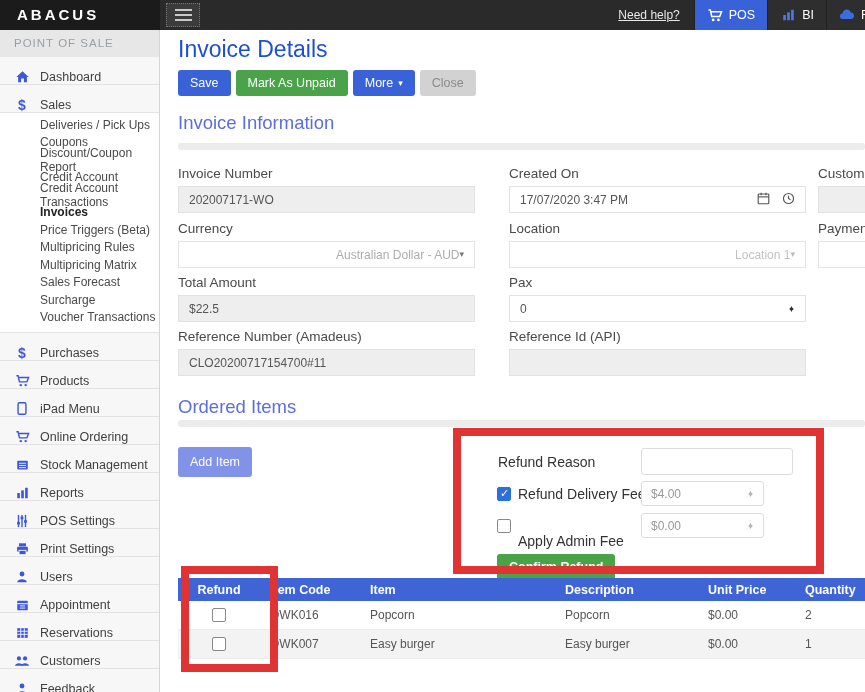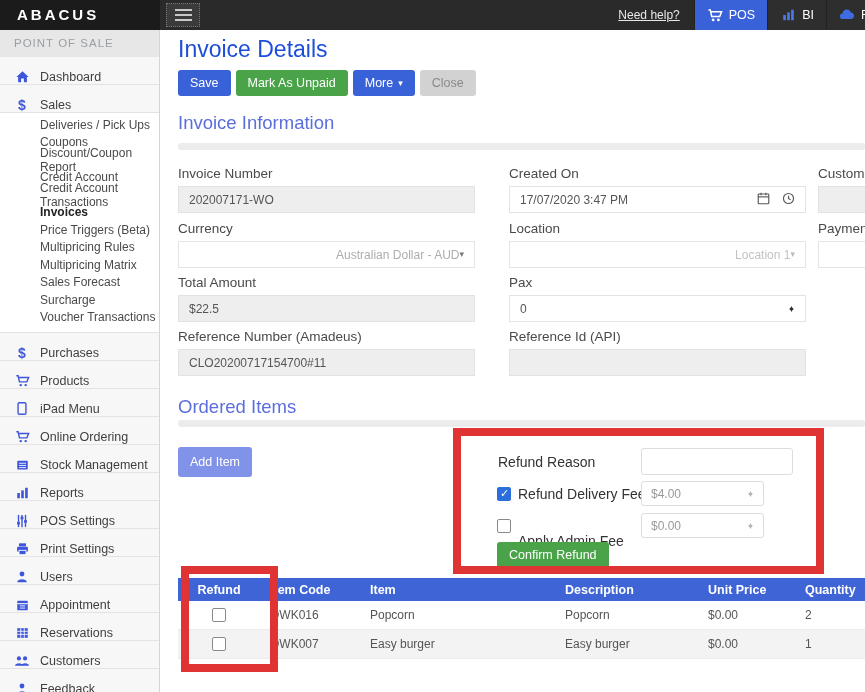--- a/index.html
+++ b/index.html
@@ -69,21 +69,21 @@
   .lr4{top:299px;} .ir4{top:319px;}
 
   .add-item{position:absolute; left:17px; top:417px; height:30px; background:#8093e8; border-radius:3px;}
 
   .rf-label{position:absolute; font-size:14px; color:#333;}
   .rf-input{position:absolute; background:#fff; border:1px solid #ddd; border-radius:3px; font-size:12px;
             color:#999; display:flex; align-items:center; padding:0 9px;}
   .checkbox{position:absolute; width:14px; height:14px; background:#fff; border:1px solid #8a8a8a; border-radius:2px; cursor:pointer;}
   .checkbox.checked{background:#2a6fdb; border-color:#2a6fdb;}
   .checkbox.checked::after{content:"✓"; color:#fff; font-size:11px; position:absolute; left:2px; top:-1px;}
-  .confirm-btn{position:absolute; left:336px; top:512px; height:26px;}
+  .confirm-btn{position:absolute; left:336px; top:524px; height:26px;font-weight:bold;}
 
   
   .items-table{position:absolute; left:17px; top:548px; width:727px; font-size:12px; color:#555;}
   .trow{display:grid; grid-template-columns:82px 100px 195px 143px 97px 110px; align-items:center;}
   .thead{background:var(--c-thead); color:#fff; font-weight:700; font-size:12.5px; height:23px;}
   .thead > div{padding-left:10px;}
   .thead > div:first-child{padding-left:0; text-align:center;}
   .tbody-row{height:29px; border-bottom:1px solid #ececec;}
   .tbody-row > div{padding-left:10px;}
   .tbody-row.alt{background:#f3f3f3;}

